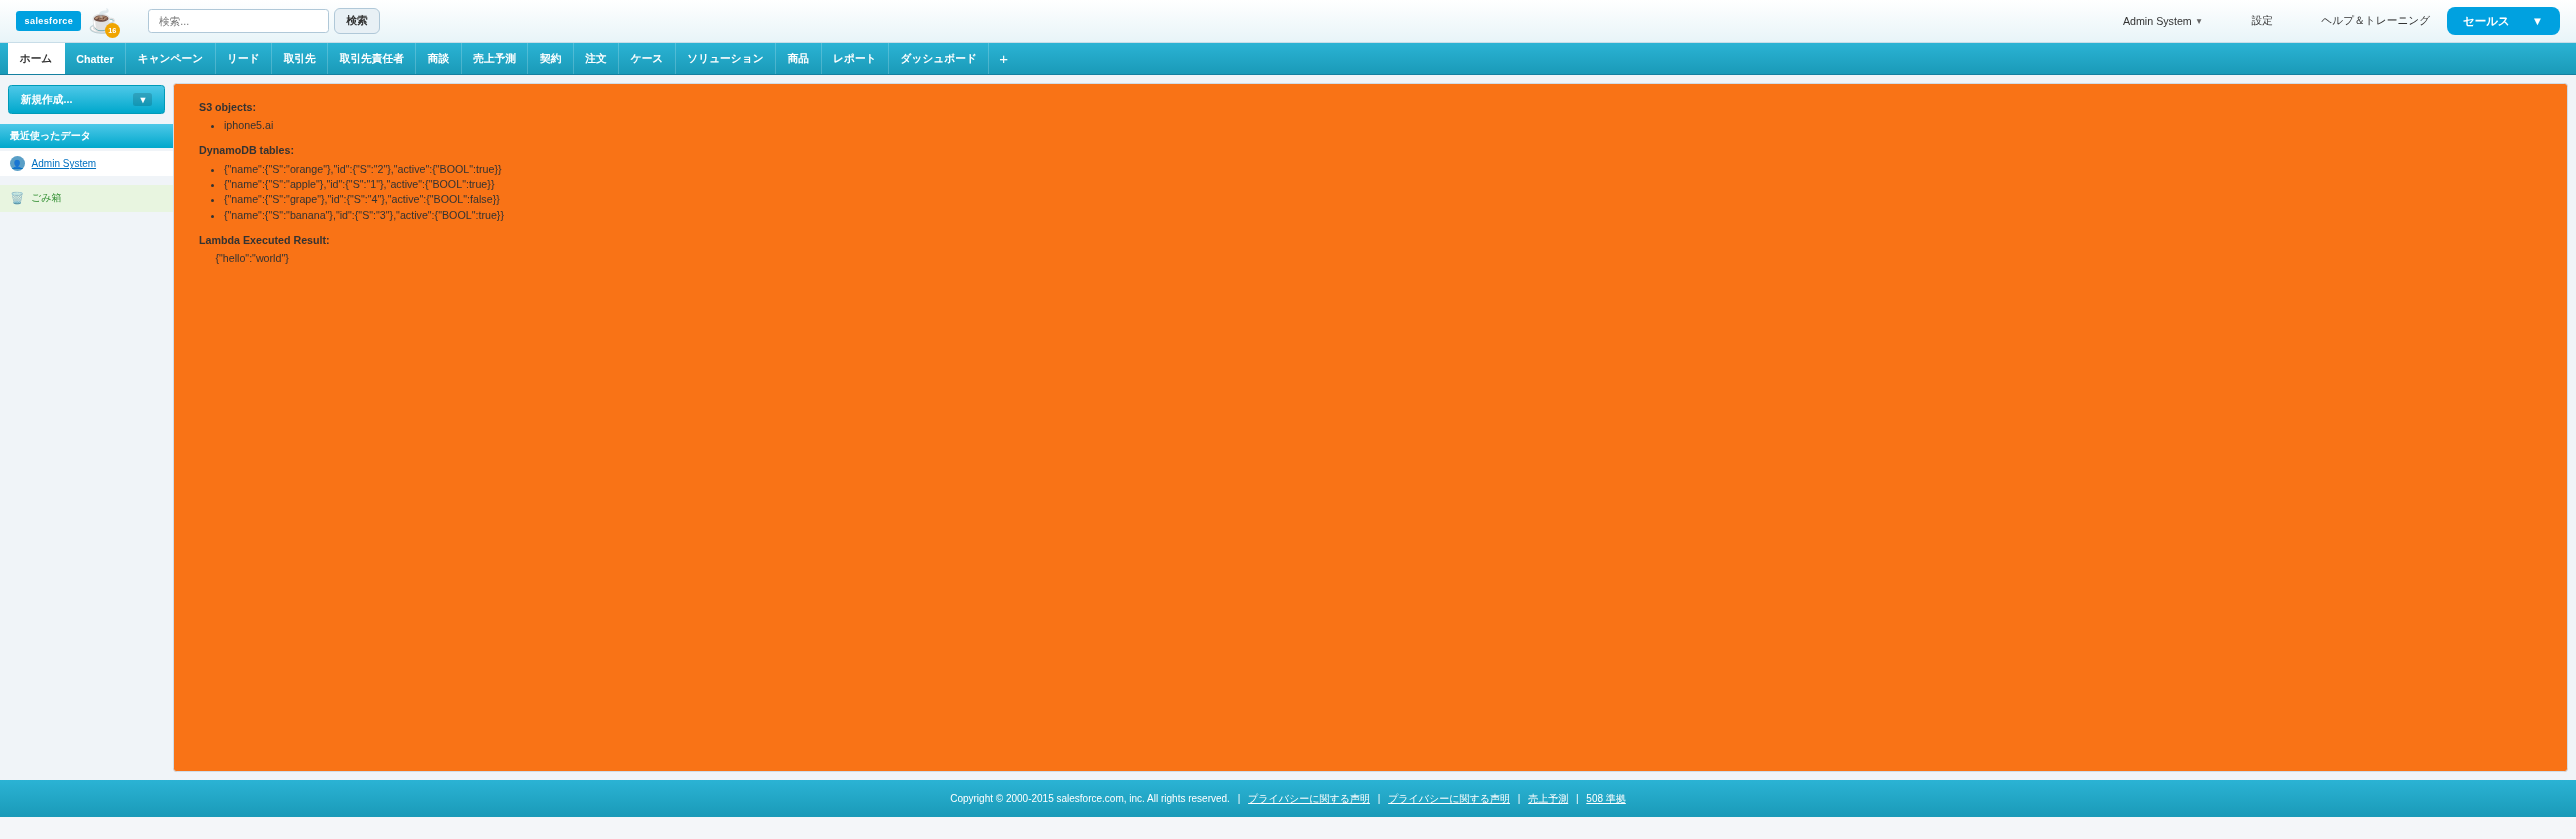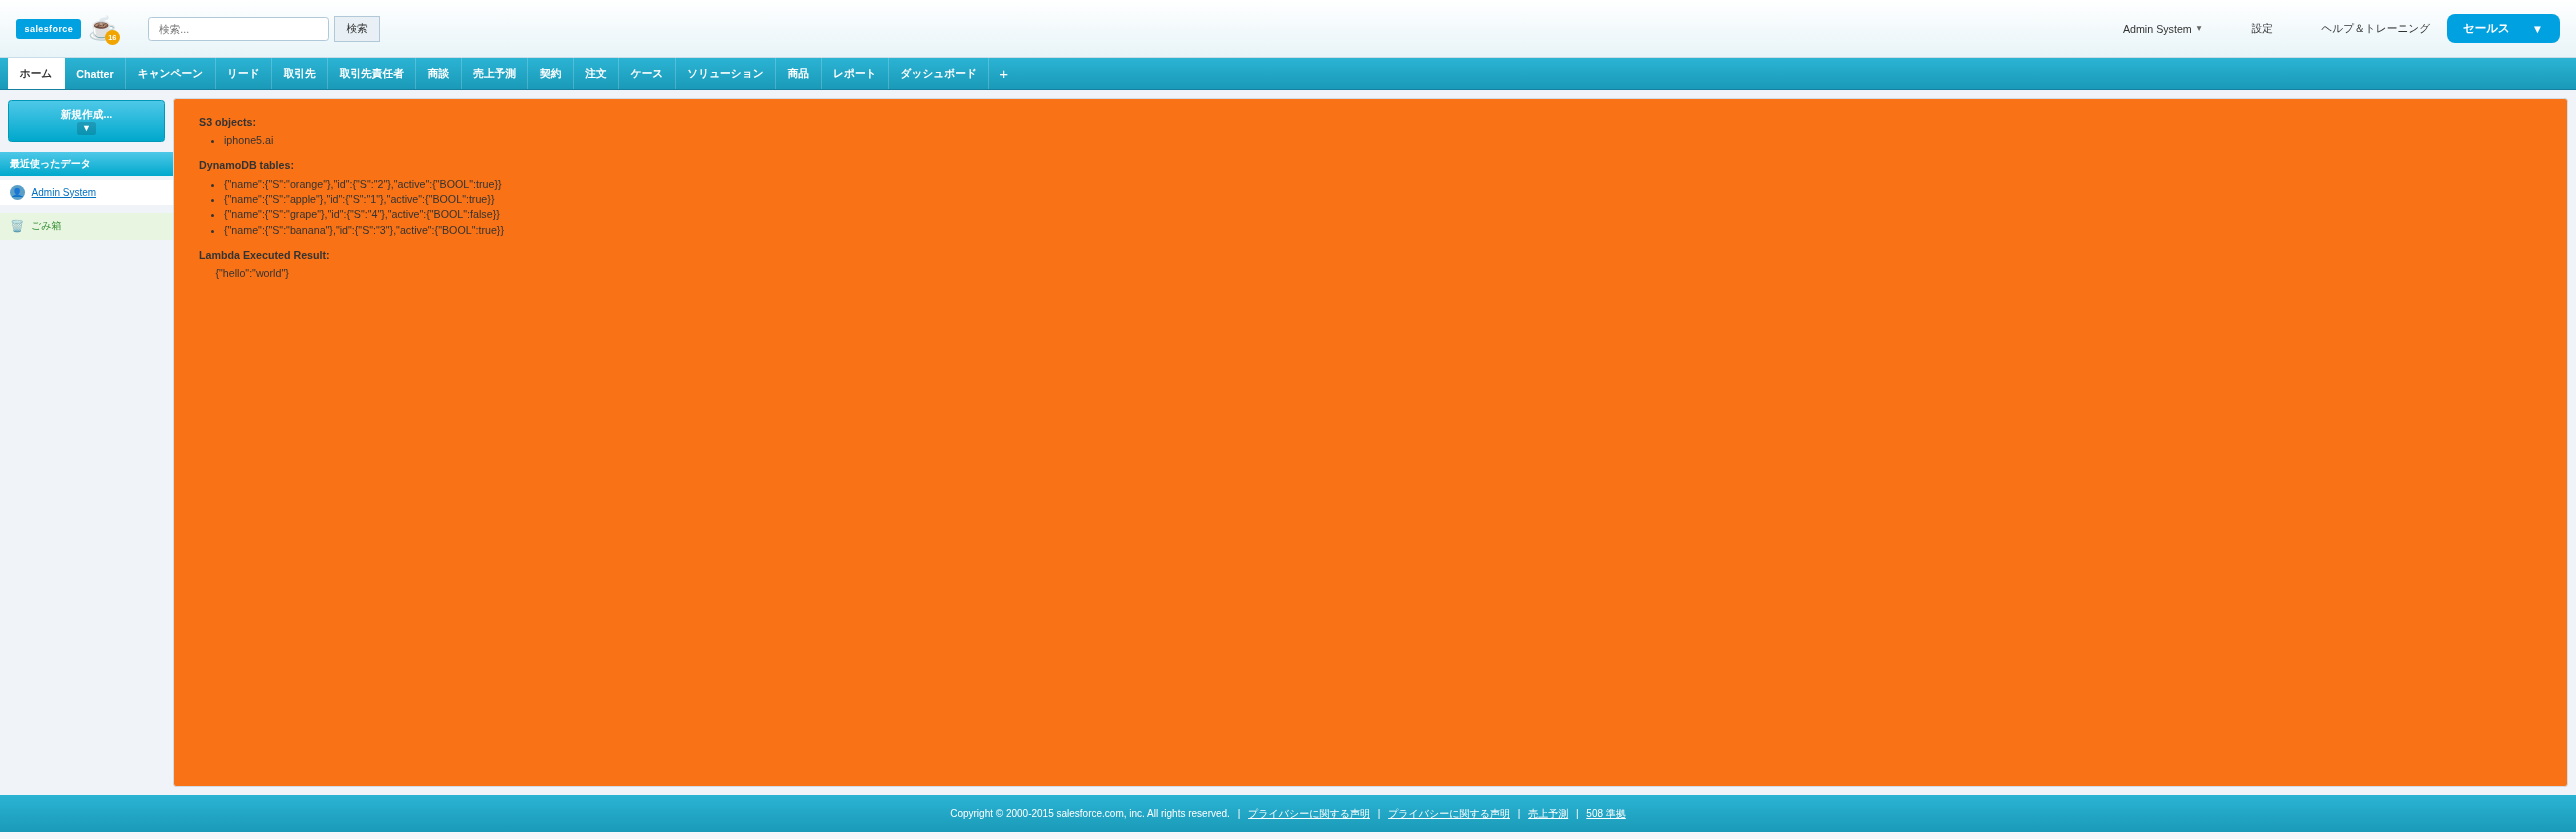--- a/index.html
+++ b/index.html
@@ -3,21 +3,21 @@
   <meta charset="utf-8">
   <style>
     * { margin: 0; padding: 0; box-sizing: border-box; }
     body { font-family: Arial, sans-serif; font-size: 10.7px; background: #f4f6f9; min-width: 986px; }
 
     
     .header {
       background: linear-gradient(180deg, #ffffff 0%, #e8f4f8 100%);
       border-bottom: 0.8px solid #c8dde8;
       padding: 0 16.4px;
-      height: 58px;
+      height: 43px;
       display: flex;
       align-items: center;
       gap: 16.4px;
     }
     .logo-area {
       display: flex;
       align-items: center;
       gap: 6.6px;
     }
     .salesforce-logo {
@@ -55,25 +55,26 @@
       border-radius: 3.3px;
       padding: 5px 10px;
       width: 181px;
       font-size: 10.7px;
       color: #999;
       background: white;
     }
     .search-btn {
       background: #e8f0f5;
       border: 0.8px solid #b0c8d8;
-      border-radius: 0;
+      border-radius: 6px;
       padding: 5px 11.5px;
       font-size: 10.7px;
       color: #333;
       cursor: pointer;
+      font-weight: bold;
     }
     .header-right {
       margin-left: auto;
       display: flex;
       align-items: center;
       gap: 16.4px;
     }
     .admin-menu {
       display: flex;
       align-items: center;
@@ -161,21 +162,20 @@
       border-radius: 3.3px;
       margin: 0 8.2px 10px 8.2px;
       padding: 6.6px 11.5px;
       display: flex;
       align-items: center;
       justify-content: space-between;
       cursor: pointer;
       color: white;
       font-size: 10.7px;
       font-weight: bold;
-      flex-direction: column;
     }
     .new-create-arrow {
       background: rgba(0,0,0,0.15);
       border-radius: 2.5px;
       padding: 1.6px 5px;
       font-size: 9px;
     }
     .sidebar-section-title {
       background: linear-gradient(180deg, #4ec8e8 0%, #00a8cc 100%);
       color: white;

